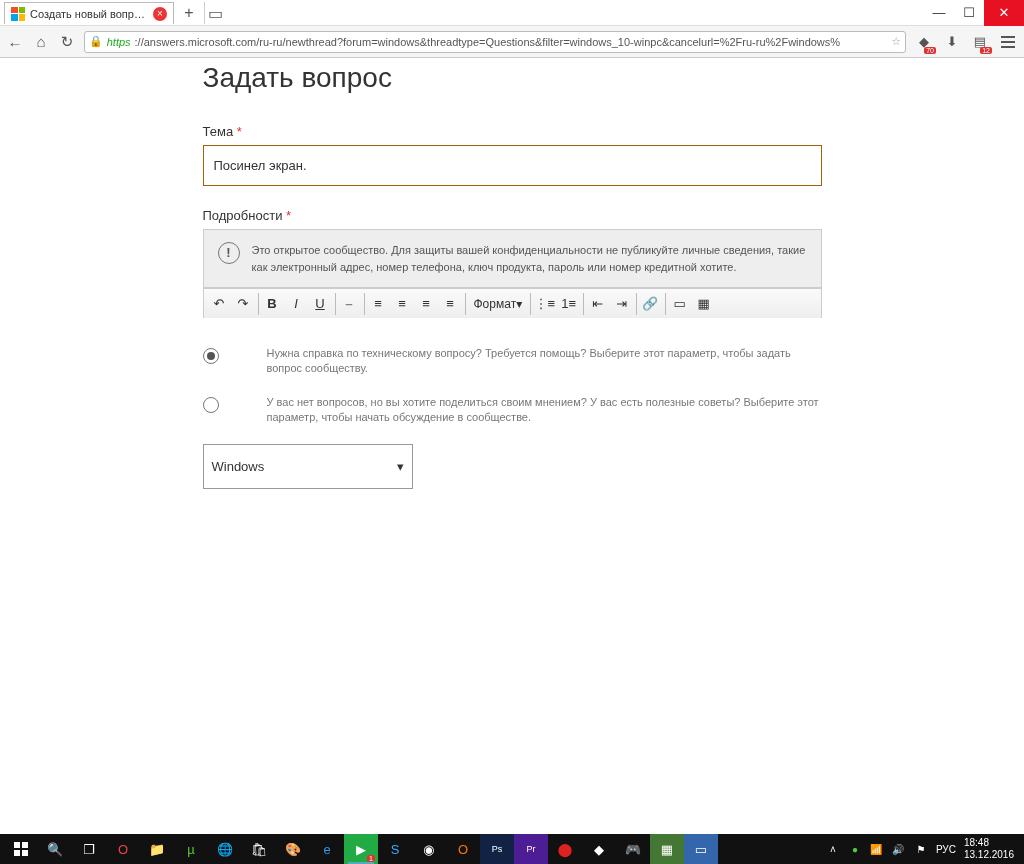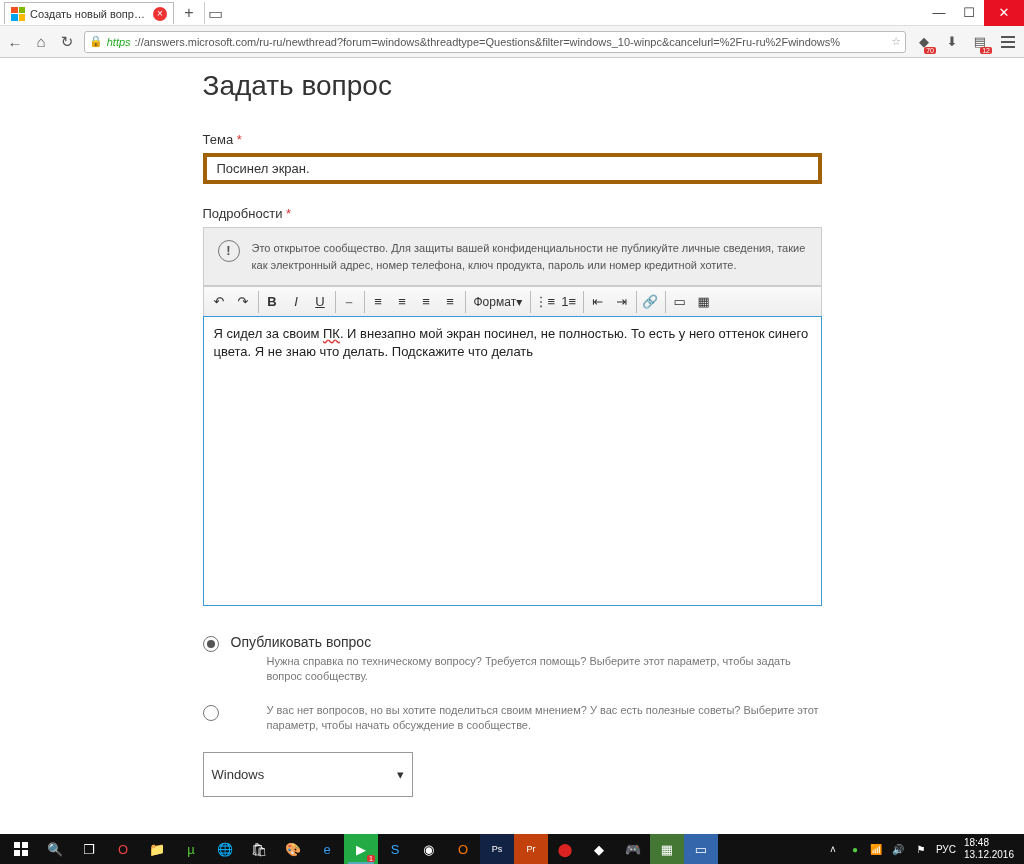--- a/index.html
+++ b/index.html
@@ -31,25 +31,25 @@
 .urlbox .lock{color:#2a2;font-size:11px;}
 .urlbox .proto{color:#2a2;font-style:italic;}
 .urlbox .url{white-space:nowrap; flex:1; overflow:hidden;}
 .ext { width:20px;height:20px;display:flex;align-items:center;justify-content:center;color:#555;font-size:13px;position:relative;}
 .ext .badge{position:absolute;bottom:-2px;right:-2px;background:#d33;color:#fff;font-size:7px;padding:0 2px;border-radius:2px;}
 .menu3{width:20px;display:flex;flex-direction:column;gap:3px;align-items:center;justify-content:center;}
 .menu3 span{display:block;width:14px;height:2px;background:#555;}
 
 
 .page { position:absolute; top:58px; left:0; right:0; bottom:30px; overflow:hidden; background:#fff;}
-.container { width: 619px; margin: 12px auto; padding-top: 0px;}
+.container { width: 619px; margin: 4px auto; padding-top: 0px;}
 .pagetitle { font-size: 28px; font-weight: 300; color:#333; margin-bottom: 30px; margin-top:4px;}
 .label { font-size: 13px; color:#333; margin-bottom: 6px; }
 .req { color:#d33; }
-.tinput { width:100%; border:4px solid #a16207; padding:4px 10px; font-size:13px; margin-bottom: 22px; color:#333;}
+.tinput { width:100%; border:1px solid #a16207; padding:12px 10px; font-size:13px; margin-bottom: 22px; color:#333;}
 .notice { background:#eee; border:1px solid #ccc; padding:12px 14px; display:flex; gap:12px; font-size:11px; color:#555; line-height:1.5; margin-bottom:0;}
 .notice .nicon{ width:22px;height:22px;border:1.5px solid #777;border-radius:50%;display:flex;align-items:center;justify-content:center;font-weight:bold;color:#555;flex-shrink:0;font-size:13px;}
 .toolbar { border:1px solid #ccc; border-bottom:none; background:linear-gradient(#fafafa,#eee); display:flex; align-items:center; height:30px; padding:0 4px;}
 .tbtn { width:24px;height:24px;display:flex;align-items:center;justify-content:center;font-size:13px;color:#333;border-right:1px solid transparent;}
 .tsep{width:1px;height:22px;background:#bbb;margin:0 2px;}
 .tformat{display:flex;align-items:center;padding:0 6px;font-size:12px;color:#333;}
 .editor { border:1px solid #3b99d8; height:290px; padding:8px 10px; font-size:13px; color:#222; line-height:1.4;}
 .editor .spellerr{text-decoration: underline wavy #d33;}
 .radios{margin-top:28px;}
 .radio{display:flex;gap:12px;margin-bottom:18px;}
@@ -158,29 +158,25 @@
       <div class="tbtn">1≡</div>
       <div class="tsep"></div>
       <div class="tbtn">⇤</div>
       <div class="tbtn">⇥</div>
       <div class="tsep"></div>
       <div class="tbtn">🔗</div>
       <div class="tsep"></div>
       <div class="tbtn">▭</div>
       <div class="tbtn">▦</div>
     </div>
-    <div class="editor">
-      <span>Я сидел за своим </span><span class="spellerr">ПК</span><span>. И внезапно мой экран посинел, не полностью. То есть у него оттенок синего цвета. Я не знаю что делать. Подскажите что делать</span>
-    </div>
 
     <div class="radios">
       <div class="radio sel">
         <div class="rcircle"></div>
         <div>
-          <div class="rt">Опубликовать вопрос</div>
           <div class="rd">Нужна справка по техническому вопросу? Требуется помощь? Выберите этот параметр, чтобы задать вопрос сообществу.</div>
         </div>
       </div>
       <div class="radio">
         <div class="rcircle"></div>
         <div>
           <div class="rd">У вас нет вопросов, но вы хотите поделиться своим мнением? У вас есть полезные советы? Выберите этот параметр, чтобы начать обсуждение в сообществе.</div>
         </div>
       </div>
     </div>
@@ -208,21 +204,21 @@
   <div class="tsk" style="color:#5c3;">µ</div>
   <div class="tsk">🌐</div>
   <div class="tsk">🛍</div>
   <div class="tsk">🎨</div>
   <div class="tsk" style="color:#39e;">e</div>
   <div class="tsk active" style="background:#2a4;">▶<span class="tbadge">1</span></div>
   <div class="tsk" style="color:#3af;">S</div>
   <div class="tsk">◉</div>
   <div class="tsk" style="color:#f70;">O</div>
   <div class="tsk" style="background:#124;font-size:9px;">Ps</div>
-  <div class="tsk" style="background:#c2410c;font-size:9px;">Pr</div>
+  <div class="tsk" style="background:#4c1d95;font-size:9px;">Pr</div>
   <div class="tsk" style="color:#d22;">⬤</div>
   <div class="tsk">◆</div>
   <div class="tsk">🎮</div>
   <div class="tsk" style="background:#473;">▦</div>
   <div class="tsk" style="background:#36a;">▭</div>
   <div class="tray">
     <span class="tico">˄</span>
     <span class="tico" style="color:#5c4;">●</span>
     <span class="tico">📶</span>
     <span class="tico">🔊</span>

